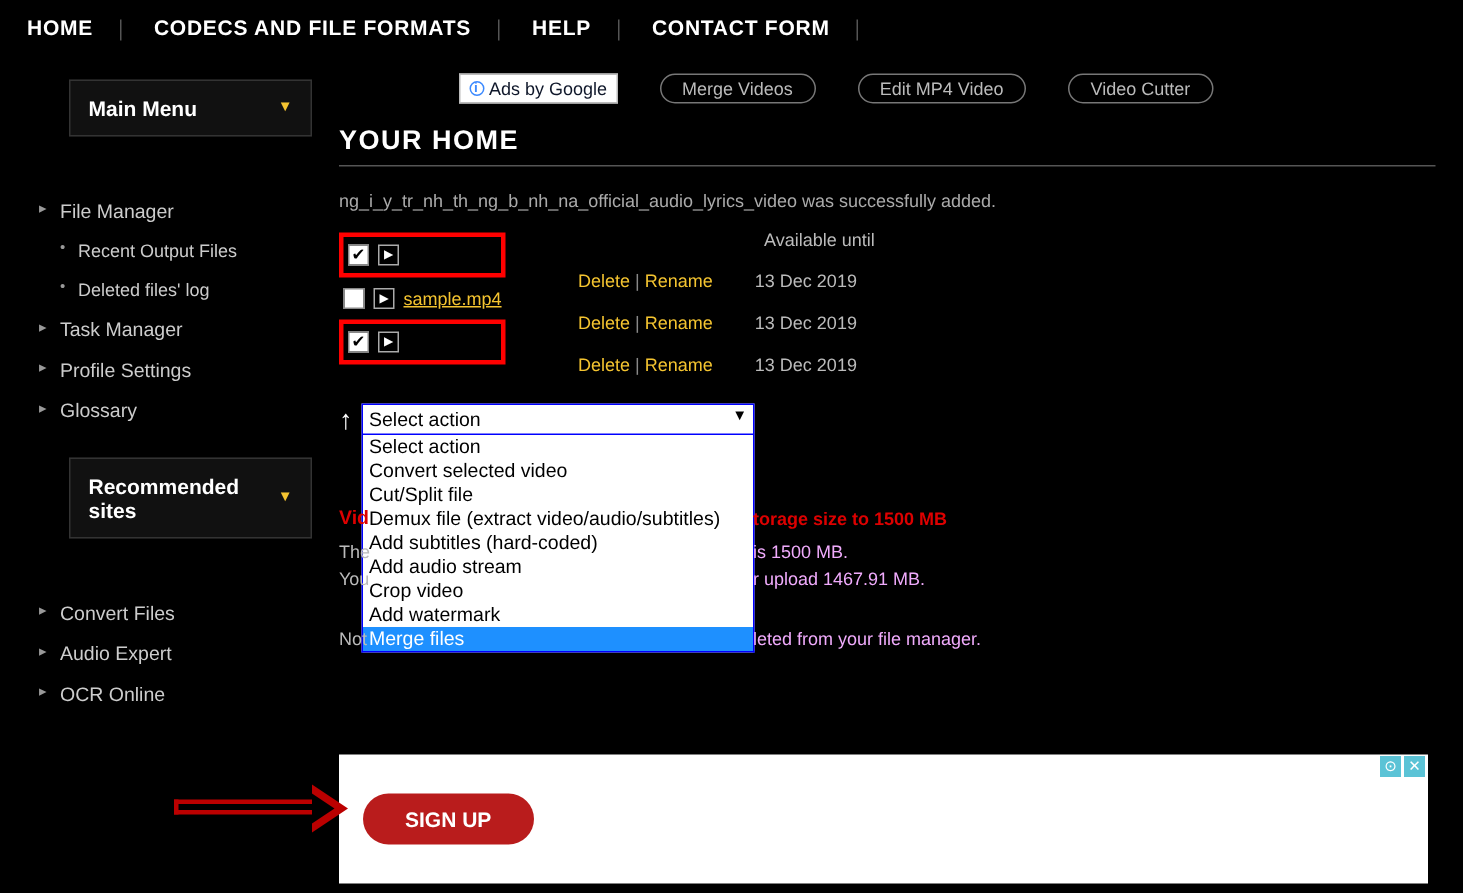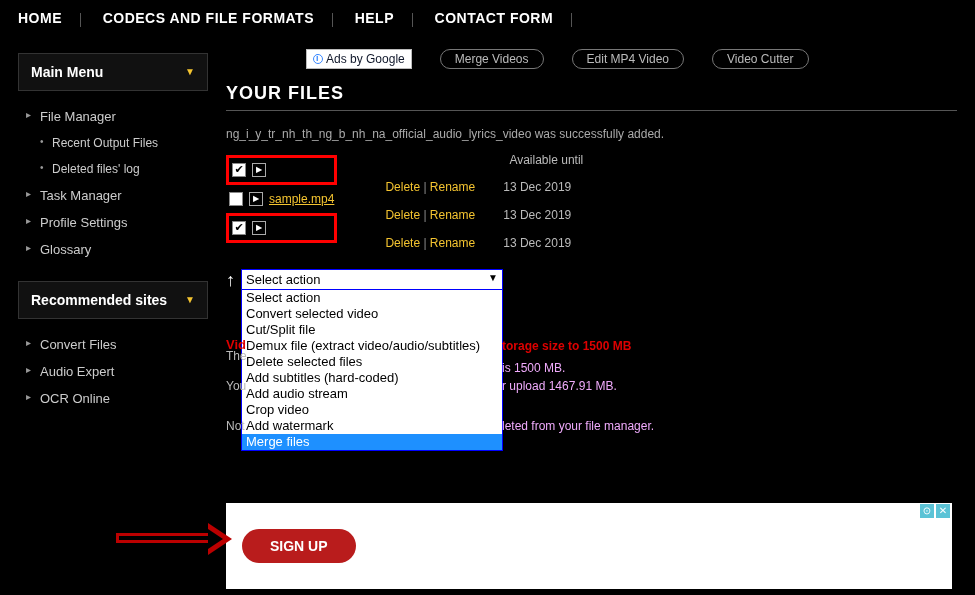--- a/index.html
+++ b/index.html
@@ -19,23 +19,24 @@
 
   .main { display:flex; gap: 18px; padding: 8px 18px 0 18px; }
 
   
   .left { width: 190px; flex: none; }
   .panel-head {
     background: #111; border: 1px solid #333; color:#fff;
     padding: 10px 12px; font-size:14px; font-weight:bold;
     display:flex; justify-content:space-between; align-items:center;
     margin-top: 8px;
+    margin-left: 28px;
   }
   .panel-head .tri { color:#f4c430; font-size:10px; }
-  .menu { list-style:none; padding:12px 4px 10px 4px; }
+  .menu { list-style:none; padding:12px 4px 10px 4px;margin-top:24px; }
   .menu li { color:#ccc; padding:6px 0 6px 18px; position:relative; }
   .menu li:before { content:"▸"; position:absolute; left:4px; color:#999; font-size:10px; }
   .menu li.sub { padding-left:30px; font-size:12px; }
   .menu li.sub:before { content:"•"; left:18px; }
 
   
   .right { flex:1; position:relative; }
   .ads-row { display:flex; gap:28px; align-items:center; padding: 4px 0 14px 80px; }
   .ads-badge { background:#fff; color:#0f172a; border:1px solid #bbb; font-size:12px; padding:2px 6px; display:inline-flex; align-items:center; gap:3px; }
   .ads-badge .i { width:10px;height:10px;border:1.5px solid #3b89ff;border-radius:50%;display:inline-block;position:relative; }
@@ -142,21 +143,21 @@
     <div class="ads-row">
       <span class="ads-badge">
           <span class="i"></span>
           <span>Ads by Google</span>
         </span>
       <span class="pill">Merge Videos</span>
       <span class="pill">Edit MP4 Video</span>
       <span class="pill">Video Cutter</span>
     </div>
 
-    <h2 class="your-files">YOUR FILES</h2>
+    <h2 class="your-files">YOUR HOME</h2>
     <div class="status-msg">ng_i_y_tr_nh_th_ng_b_nh_na_official_audio_lyrics_video was successfully added.</div>
 
     <div class="files">
       <div class="file-list" id="file-list">
           <div class="file-row boxed">
             <span class="chk">✔</span>
             <span class="play">▶</span>
           </div>
           <div class="file-row">
             <span class="chk"></span>
@@ -193,33 +194,32 @@
         <div>
           <div class="sel-closed">
             <span>Select action</span>
             <span class="dd">▼</span>
           </div>
           <div class="sel-open" id="sel-open">
               <div>Select action</div>
               <div>Convert selected video</div>
               <div>Cut/Split file</div>
               <div>Demux file (extract video/audio/subtitles)</div>
-              <div>Delete selected files</div>
               <div>Add subtitles (hard-coded)</div>
               <div>Add audio stream</div>
               <div>Crop video</div>
               <div>Add watermark</div>
               <div class="hl">Merge files</div>
             </div>
         </div>
       </div>
 
       <span class="promo-title">Vid</span>
       <span class="promo-right" style="top:68px;color:#d00;font-weight:bold">torage size to 1500 MB</span>
-      <span class="promo-line" style="top:78px">The</span>
+      <span class="promo-line" style="top:90px">The</span>
       <span class="promo-right" style="top:90px">is 1500 MB.</span>
       <span class="promo-line" style="top:108px">You</span>
       <span class="promo-right" style="top:108px">r upload 1467.91 MB.</span>
       <span class="promo-line" style="top:148px">Not</span>
       <span class="promo-right" style="top:148px">leted from your file manager.</span>
 
       <div class="ad-banner">
         <div class="signup">SIGN UP</div>
         <div class="ad-icons">
           <span>⊙</span>

